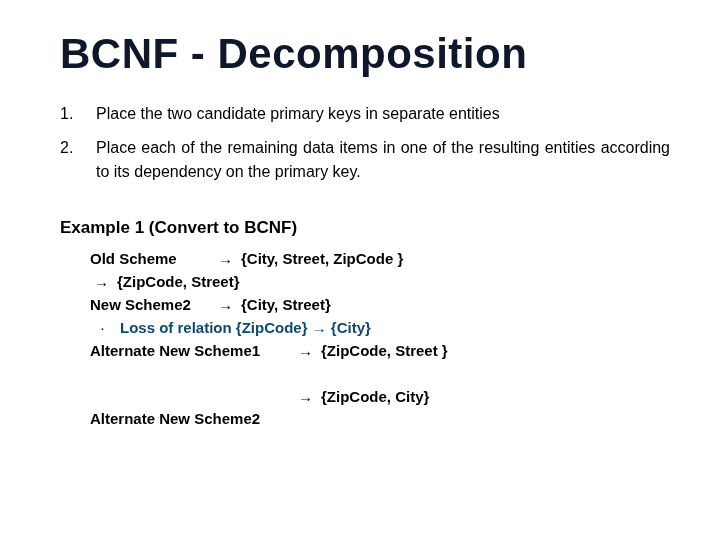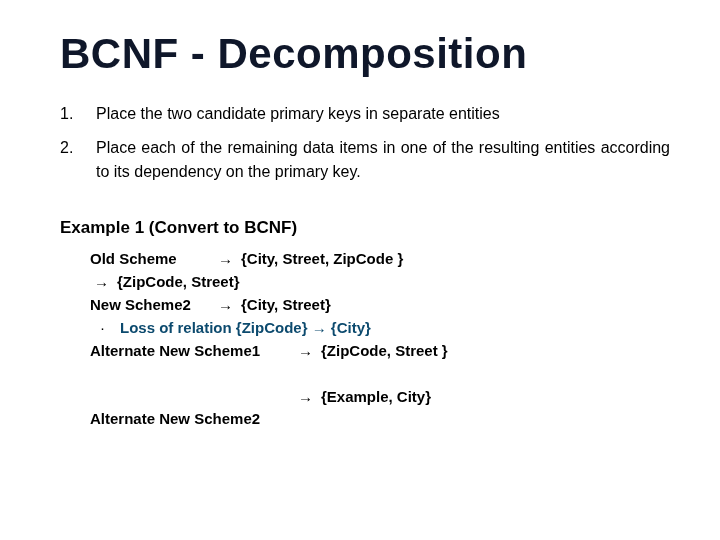--- a/index.html
+++ b/index.html
@@ -159,19 +159,19 @@
 
       <div class="scheme-line">
         <span class="scheme-label" style="min-width:200px;">Alternate New Scheme1</span>
         <span class="arrow">→</span>
         <span class="scheme-value">{ZipCode, Street }</span>
       </div>
 
       <div class="scheme-line">
         <span class="scheme-label" style="min-width:200px;margin-top:45px;">Alternate New Scheme2</span>
         <span class="arrow">→</span>
-        <span class="scheme-value">{Example, City}</span>
+        <span class="scheme-value">{ZipCode, City}</span>
       </div>
 
     </div>
   </div>
 
 </div>
 
 </body></html>

